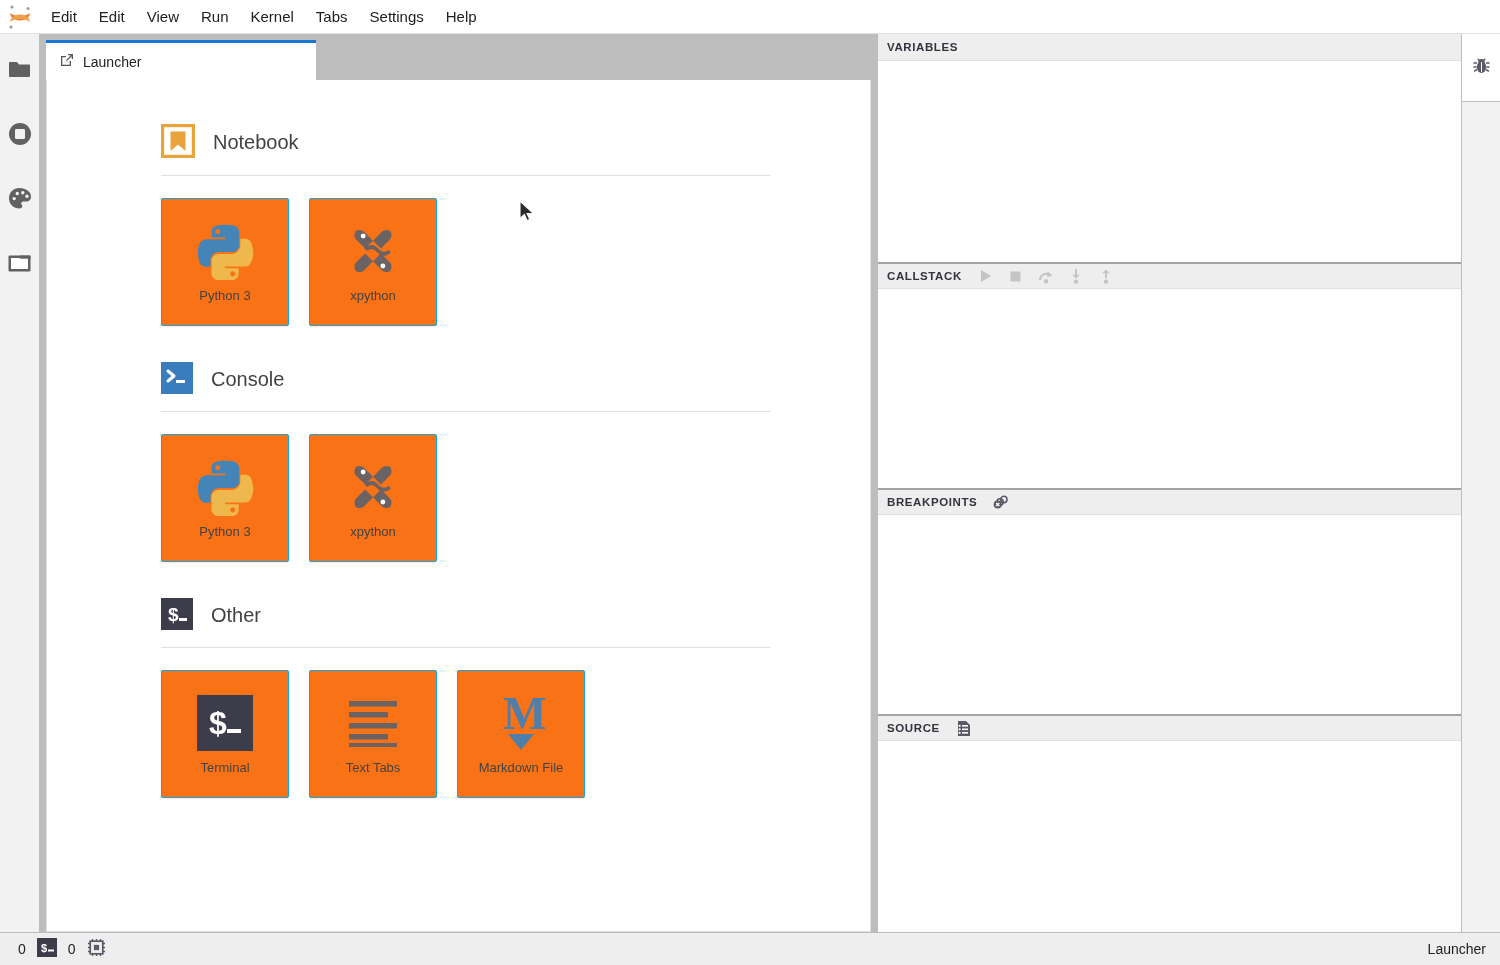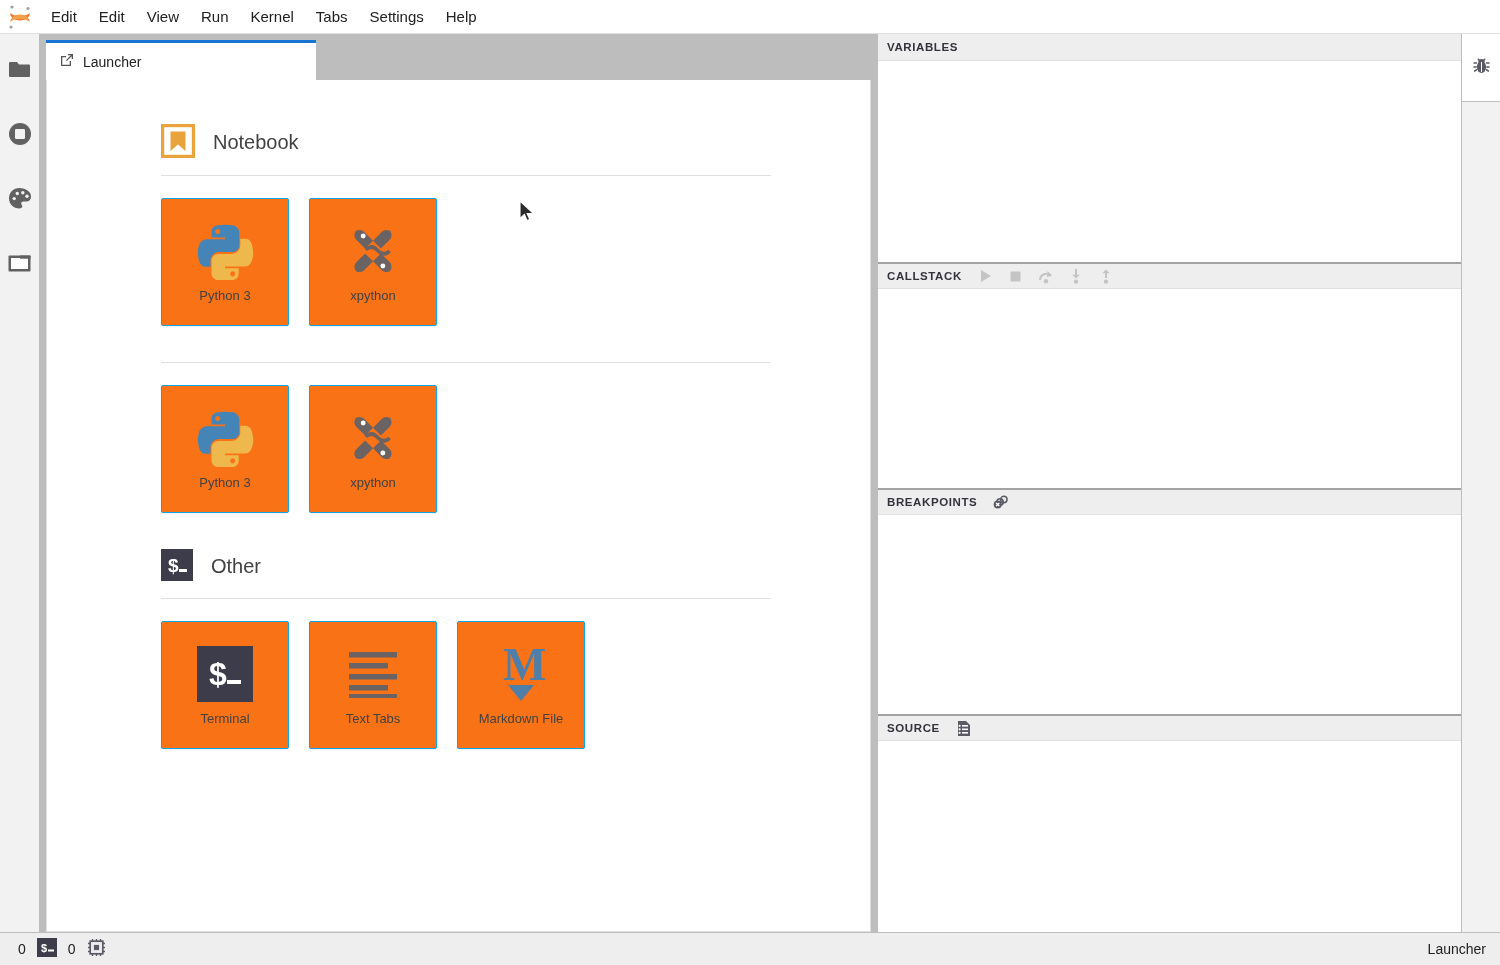--- a/index.html
+++ b/index.html
@@ -228,20 +228,30 @@
                 <circle cx="21.5" cy="16" r="2.6" fill="#fff"></circle>
                 <circle cx="42.5" cy="48" r="2.6" fill="#fff"></circle>
               </svg>
             </div>
             <div class="card-label">xpython</div>
           </div>
         </div>
       </div>
 
       <div class="section">
+        <div class="section-head">
+          <span>
+            <svg width="32" height="32" viewBox="0 0 32 32">
+              <rect width="32" height="32" fill="#3a7dbe"></rect>
+              <path d="M7 9 l6 5 l-6 5" fill="none" stroke="#fff" stroke-width="3" stroke-linecap="round" stroke-linejoin="round"></path>
+              <rect x="15" y="18" width="9" height="3" fill="#fff"></rect>
+            </svg>
+          </span>
+          <span class="section-title">Console</span>
+        </div>
         <div class="section-rule"></div>
         <div class="card-row">
           <div class="card">
             <div class="card-icon">
               <svg width="58" height="58" viewBox="0 0 64 64">
                 <path d="M31.9 3c-2.6 0-5 .2-7.2.6-6.3 1.1-7.5 3.5-7.5 7.8V17h15v2H12.5c-4.4 0-8.2 2.6-9.4 7.6-1.4 5.7-1.4 9.3 0 15.3 1.1 4.4 3.6 7.6 8 7.6H16v-6.9c0-5 4.3-9.4 9.4-9.4h14.9c4.2 0 7.5-3.4 7.5-7.6V11.4c0-4-3.4-7.1-7.5-7.8-2.6-.4-5.3-.6-7.9-.6zM24 7.8c1.6 0 2.8 1.3 2.8 2.8 0 1.6-1.3 2.8-2.8 2.8-1.6 0-2.8-1.3-2.8-2.8 0-1.6 1.3-2.8 2.8-2.8z" fill="#4584b6"></path>
                 <path d="M48.9 19v6.7c0 5.2-4.4 9.6-9.4 9.6H24.6c-4.1 0-7.5 3.5-7.5 7.6v14.2c0 4 3.5 6.4 7.5 7.6 4.7 1.4 9.3 1.6 15 0 3.7-1.1 7.5-3.3 7.5-7.6V51h-15v-2h22.4c4.4 0 6-3 7.5-7.6 1.6-4.7 1.5-9.2 0-15.3-1.1-4.3-3.1-7.6-7.5-7.6h-5.6zM40.5 54.3c1.6 0 2.8 1.3 2.8 2.8 0 1.6-1.3 2.9-2.8 2.9-1.6 0-2.8-1.3-2.8-2.9 0-1.6 1.3-2.8 2.8-2.8z" fill="#efb84c"></path>
               </svg>
             </div>
             <div class="card-label">Python 3</div>

